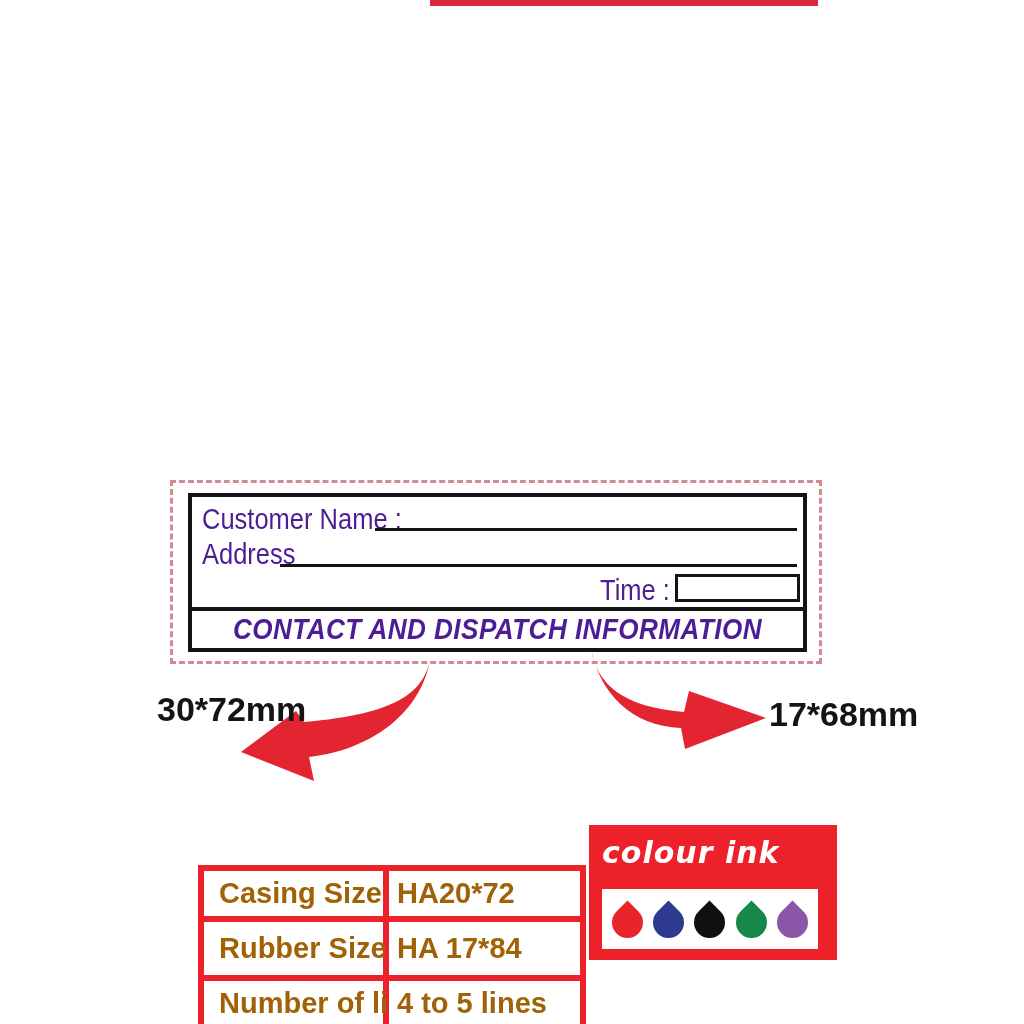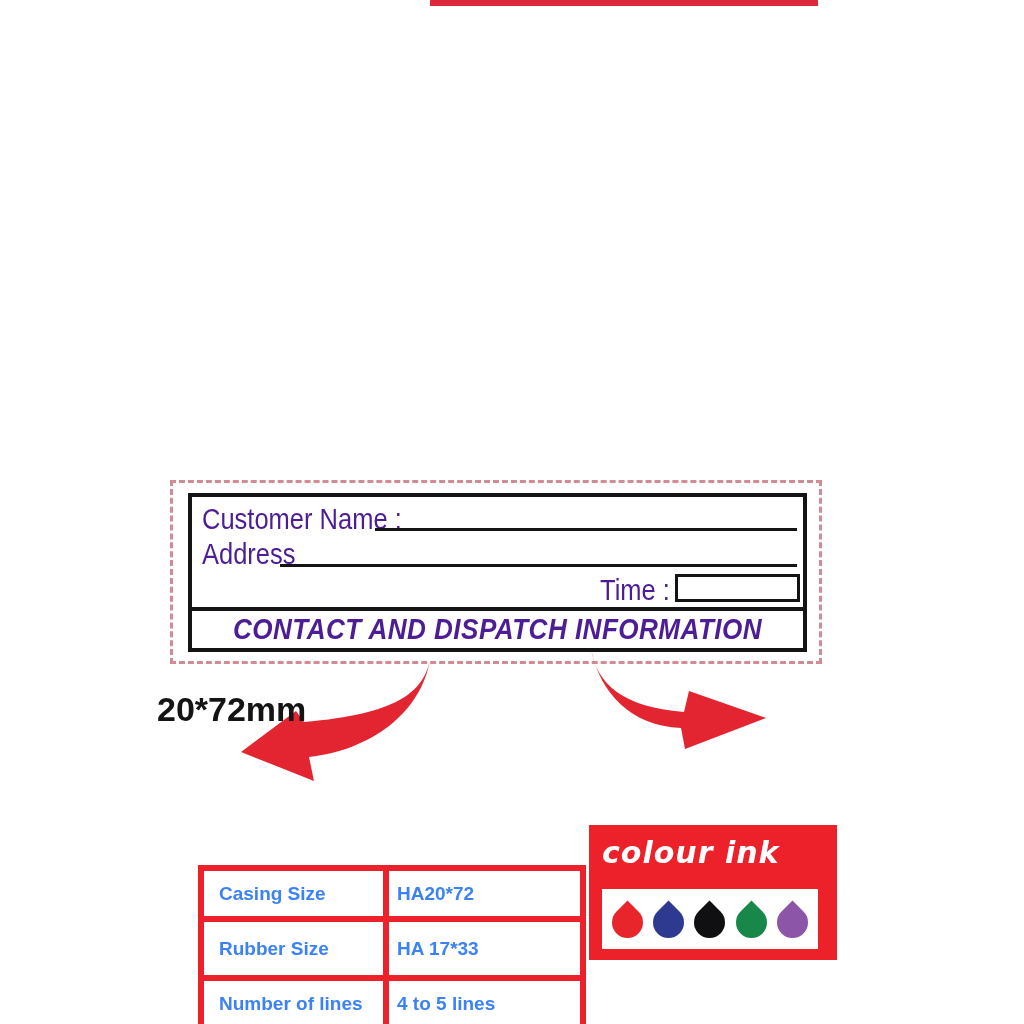--- a/index.html
+++ b/index.html
@@ -44,21 +44,21 @@
   .dim-left{left:157px;top:690px;}
   .dim-right{left:769px;top:695px;}
 
   
   .spec-table{position:absolute;left:198px;top:865px;width:388px;
     background:var(--accent,#ed2129);box-sizing:border-box;padding:6px;
     display:flex;flex-direction:column;gap:6px;}
   .spec-row{display:flex;gap:6px;}
   .spec-row.r1{height:45px}.spec-row.r2{height:53px}.spec-row.r3{height:45px}
   .spec-cell{background:#fff;display:flex;align-items:center;
-    font-size:19px;font-weight:bold;color:#3b82f6;box-sizing:border-box;white-space:nowrap;}
+    font-size:29px;font-weight:bold;color:#a16207;box-sizing:border-box;white-space:nowrap;}
   .spec-cell.c-label{width:179px;flex:none;padding-left:15px;}
   .spec-cell.c-value{flex:1;padding-left:8px;}
 
   
   .ink-panel{position:absolute;left:589px;top:825px;width:248px;height:135px;
     background:var(--accent,#ed2129);}
   .ink-title{position:absolute;left:13px;top:10px;color:#fff;
     font-family:"DejaVu Sans",sans-serif;font-size:30px;font-weight:bold;
     font-style:italic;letter-spacing:1px;white-space:nowrap;}
   .ink-box{position:absolute;left:13px;top:64px;width:216px;height:60px;background:#fff;
@@ -99,30 +99,31 @@
          C 372 750, 421 712, 430 660 Z"></path>
     <path class="arrow-path" d="M 591 649
          C 597 684, 622 707, 684 712
          L 689 691
          L 766 718
          L 685 749
          L 681 728
          C 631 726, 600 693, 591 649 Z"></path>
   </svg>
 
-  <div class="dim dim-left">20*72mm</div>
+  <div class="dim dim-left">30*72mm</div>
+  <div class="dim dim-right">17*68mm</div>
 
   <div class="spec-table">
     <div class="spec-row r1">
       <div class="spec-cell c-label">Casing Size</div>
       <div class="spec-cell c-value">HA20*72</div>
     </div>
     <div class="spec-row r2">
       <div class="spec-cell c-label">Rubber Size</div>
-      <div class="spec-cell c-value">HA 17*33</div>
+      <div class="spec-cell c-value">HA 17*84</div>
     </div>
     <div class="spec-row r3">
       <div class="spec-cell c-label">Number of lines</div>
       <div class="spec-cell c-value">4 to 5 lines</div>
     </div>
   </div>
 
   <div class="ink-panel">
     <div class="ink-title">colour ink</div>
     <div class="ink-box">

